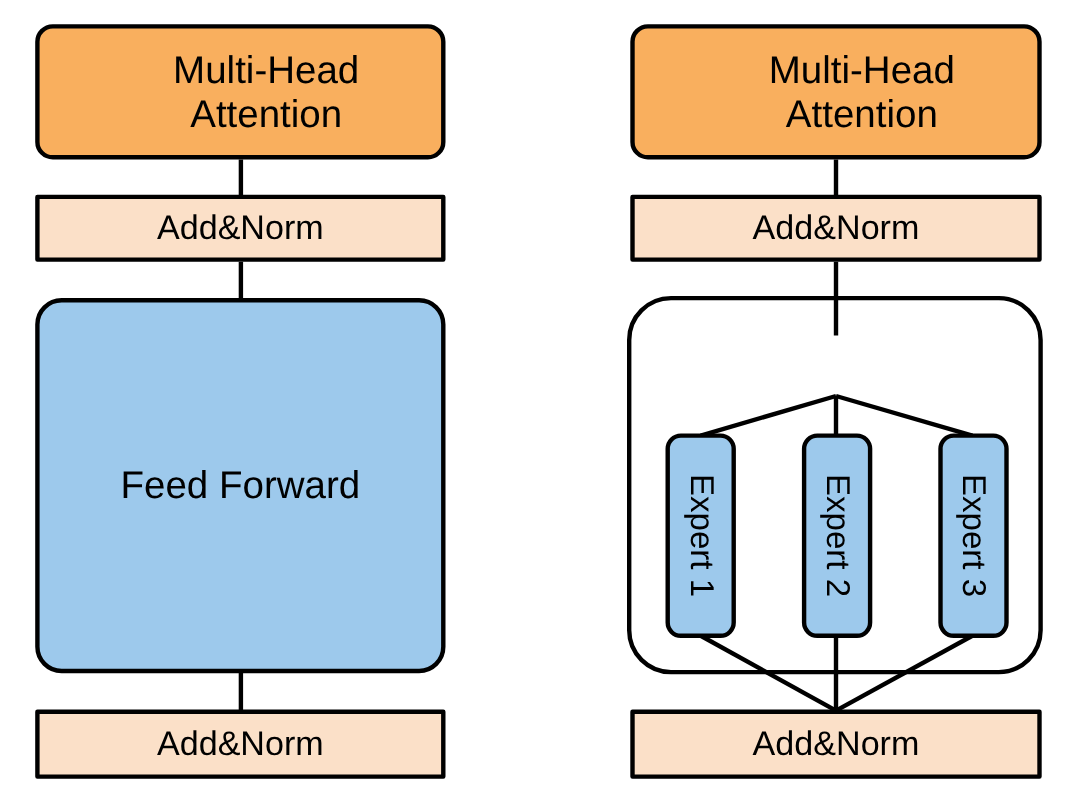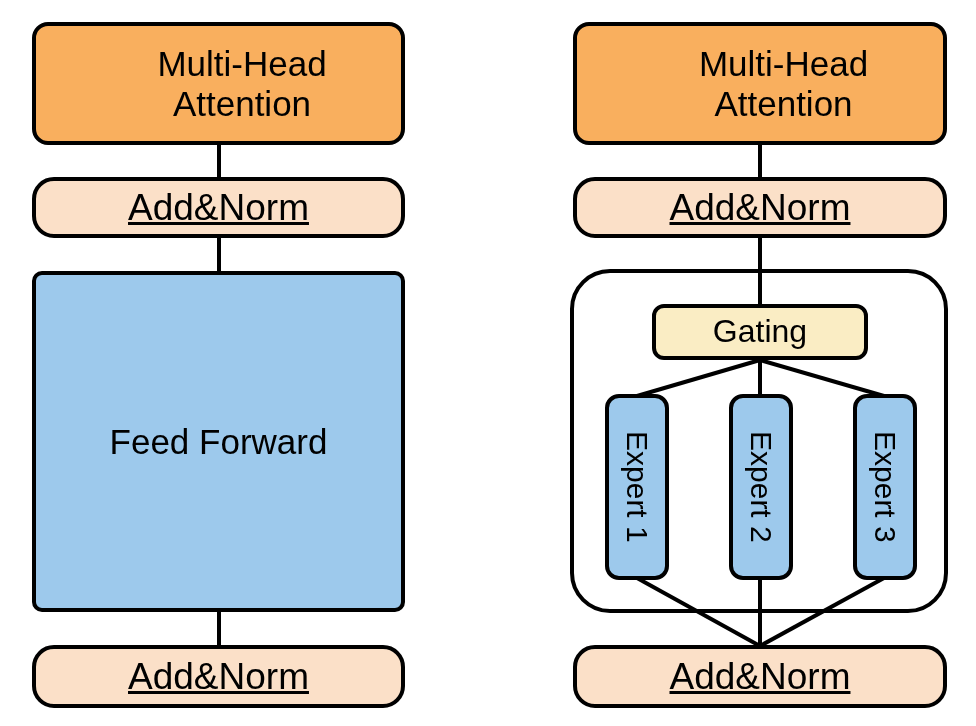--- a/index.html
+++ b/index.html
@@ -39,27 +39,26 @@
     line-height: 1.12;
     z-index: 2;
   }
   .node-attention {
     background: #F9AF5E;
     border-radius: 16px;
     font-size: 35px;
   }
   .node-addnorm {
     background: #FBE0C8;
-    border-radius: 22px;
-    font-size: 37px;
-    text-decoration: underline;
+    border-radius: 2px;
+    font-size: 31px;
   }
   .node-ffn {
     background: #9DC9EC;
-    border-radius: 10px;
+    border-radius: 24px;
     font-size: 35px;
   }
   .node-gating {
     background: #FAEDC4;
     border-radius: 12px;
     font-size: 32px;
   }
   .node-expert {
     background: #9DC9EC;
     border-radius: 14px;
@@ -119,21 +118,20 @@
 
   <div class="node node-addnorm" style="left:32px; top:645px; width:373px; height:63px;">Add&amp;Norm</div>
 
   <div class="node node-attention twoline" style="left:573px; top:22px; width:374px; height:123px;">Multi-Head
 Attention</div>
 
   <div class="node node-addnorm" style="left:573px; top:177px; width:374px; height:61px;">Add&amp;Norm</div>
 
   <div class="moe-container" style="left:570px; top:269px; width:378px; height:344px;"></div>
 
-  <div class="node node-gating" style="left:652px; top:304px; width:216px; height:56px;">Gating</div>
 
   <div class="node node-expert" style="left:605px; top:394px; width:64px; height:186px;">
     <span class="vlabel">Expert 1</span>
   </div>
 
   <div class="node node-expert" style="left:729px; top:394px; width:64px; height:186px;">
     <span class="vlabel">Expert 2</span>
   </div>
 
   <div class="node node-expert" style="left:853px; top:394px; width:64px; height:186px;">

